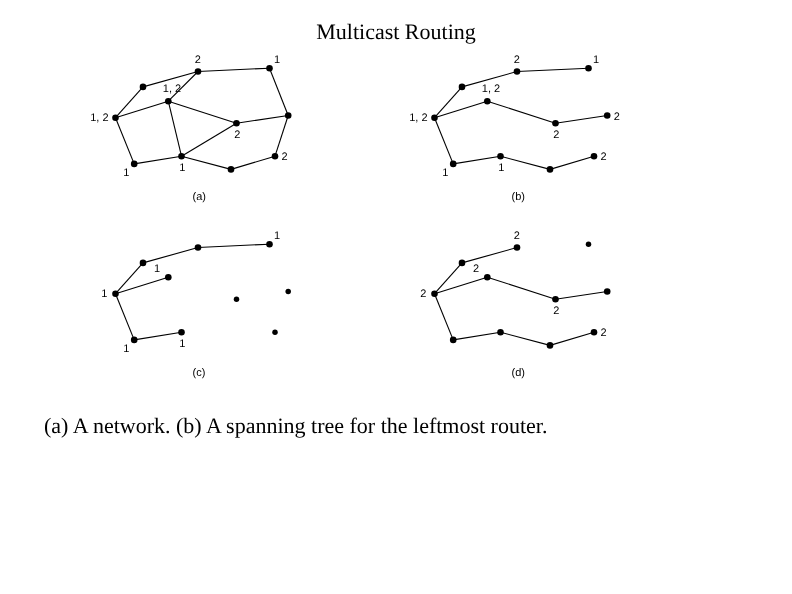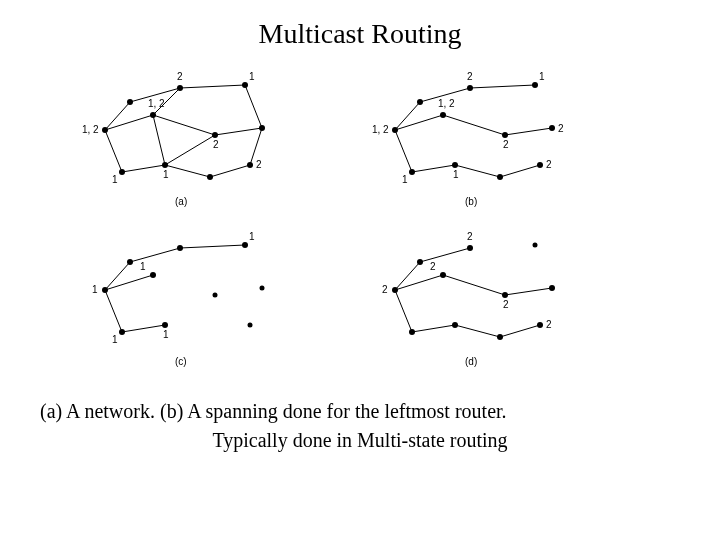--- a/index.html
+++ b/index.html
@@ -7,23 +7,23 @@
     padding: 0;
     font-family: "Times New Roman", Times, serif;
     background: #fff;
     color: #000;
     width: 720px;
     height: 540px;
     overflow: hidden;
   }
   .title {
     text-align: center;
-    font-size: 28px;
+    font-size: 20px;
     margin-top: 18px;
-    margin-bottom: 20px;
+    margin-bottom: 6px;
   }
   .diagram-wrap {
     width: 560px;
     margin: 0 auto;
   }
   svg { display: block; }
   .node { fill: #000; }
   .edge { stroke: #000; stroke-width: 1; fill: none; }
   .lbl { font-family: Arial, Helvetica, sans-serif; font-size: 10px; fill: #000; }
   .panel-lbl { font-family: Arial, Helvetica, sans-serif; font-size: 10px; fill: #000; }
@@ -170,15 +170,14 @@
     <text class="lbl" x="120" y="60">2</text>
     <text class="lbl" x="193" y="98">2</text>
     <text class="lbl" x="236" y="118">2</text>
     <text class="panel-lbl" x="155" y="155">(d)</text>
   </g>
 
 </svg>
 </div>
 
 <div class="caption">
-  <div>(a) A network.   (b) A spanning done for the leftmost router.</div>
-  <div class="line2">Typically done in Multi-state routing</div>
+  <div>(a) A network.   (b) A spanning tree for the leftmost router.</div>
 </div>
 
 </body></html>

